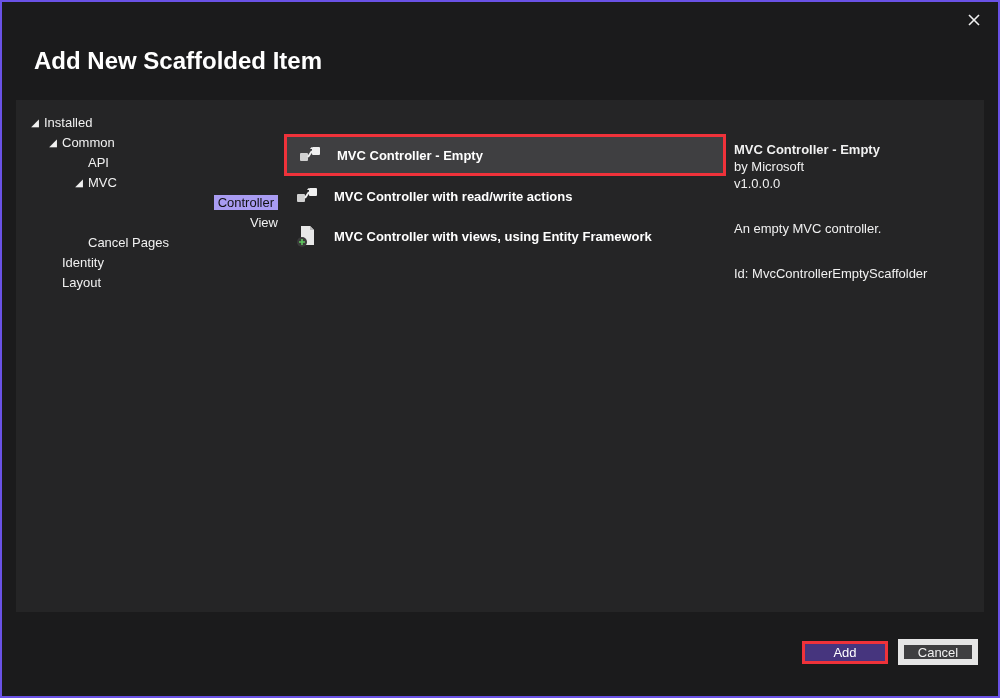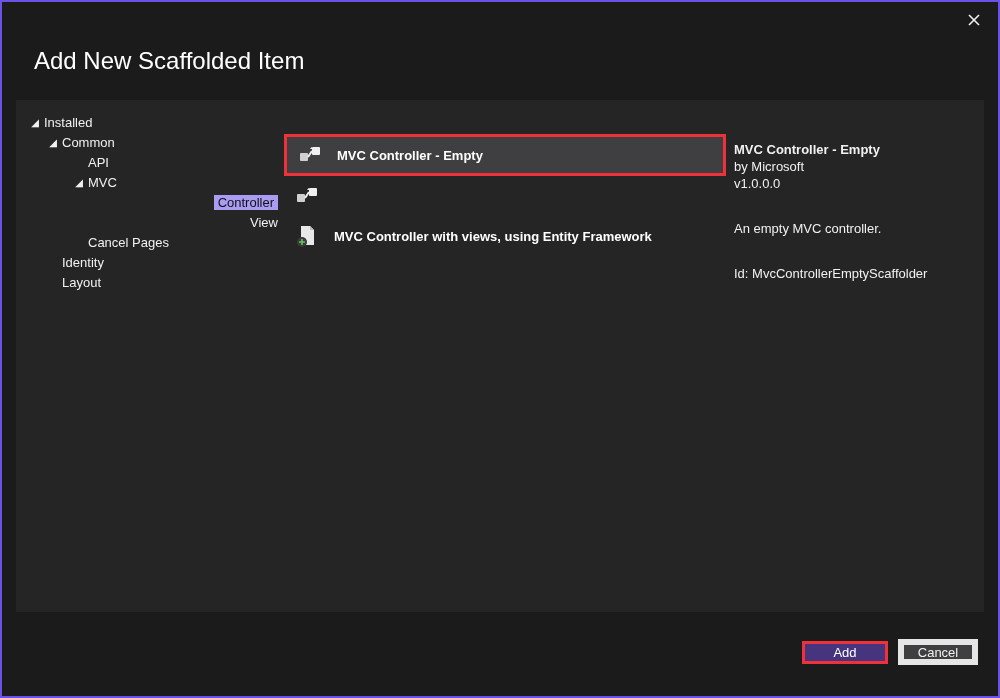--- a/index.html
+++ b/index.html
@@ -26,21 +26,21 @@
   .close-btn {
     width:20px; height:20px;
     cursor:pointer;
     color:#f1f1f1;
     display:flex; align-items:center; justify-content:center;
     font-size:16px;
   }
   .title-row {
     padding:0 0 24px 32px;
     font-size:24px;
-    font-weight:400;
+    font-weight:700;
     color:#ffffff;
   }
   .body-area {
     position:absolute;
     top:98px; left:14px; right:14px; bottom:84px;
     background:#252526;
     display:flex;
   }
   .sidebar {
     width:268px;
@@ -213,20 +213,21 @@
 
       <div class="scaffold-item">
         <span class="scaffold-icon">
           <svg width="26" height="26" viewBox="0 0 26 26">
             <rect x="3" y="11" width="8" height="8" rx="1" fill="#d0d0d0"></rect>
             <rect x="15" y="5" width="8" height="8" rx="1" fill="#f0f0f0"></rect>
             <path d="M11 15 L15 9" stroke="#f0f0f0" stroke-width="2" fill="none"></path>
             <path d="M13 7 l3 0 l-1.5 -2 z" fill="#f0f0f0"></path>
           </svg>
         </span>
+        <span class="scaffold-label">MVC Controller with read/write actions</span>
       </div>
 
       <div class="scaffold-item">
         <span class="scaffold-icon">
           <svg width="26" height="26" viewBox="0 0 26 26">
             <path d="M7 3 h9 l4 4 v15 h-13 z" fill="#e8e8e8"></path>
             <path d="M16 3 v4 h4" fill="#bcbcbc"></path>
             <circle cx="8" cy="19" r="5" fill="#3a3a3a"></circle>
             <path d="M8 16 v6 M5 19 h6" stroke="#5fc95f" stroke-width="1.6"></path>
           </svg>

